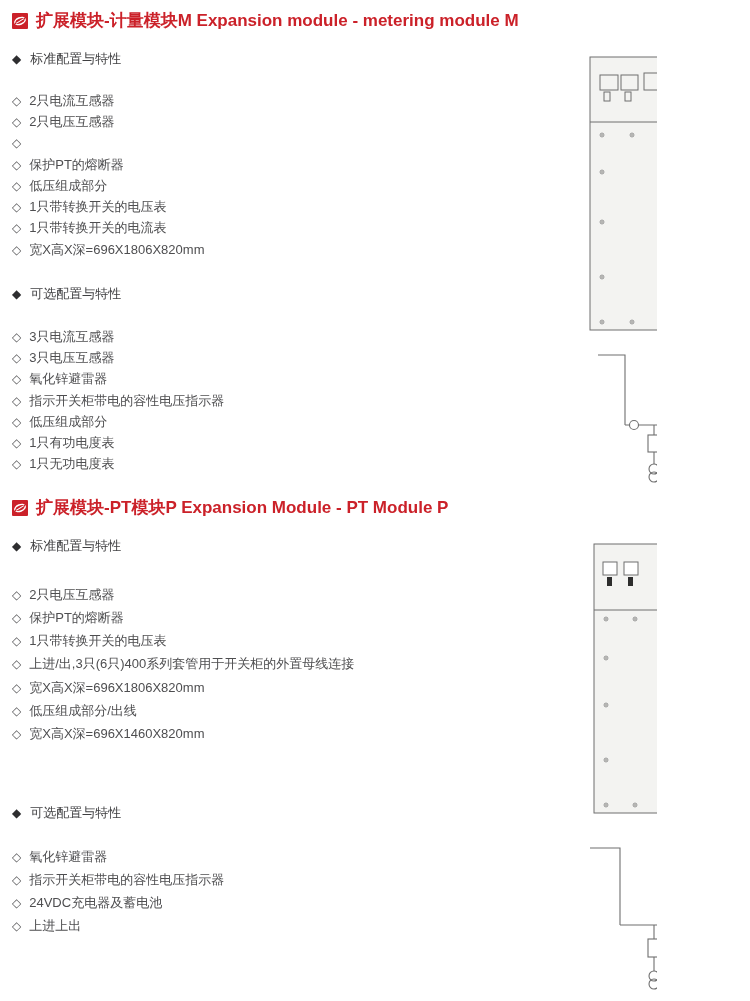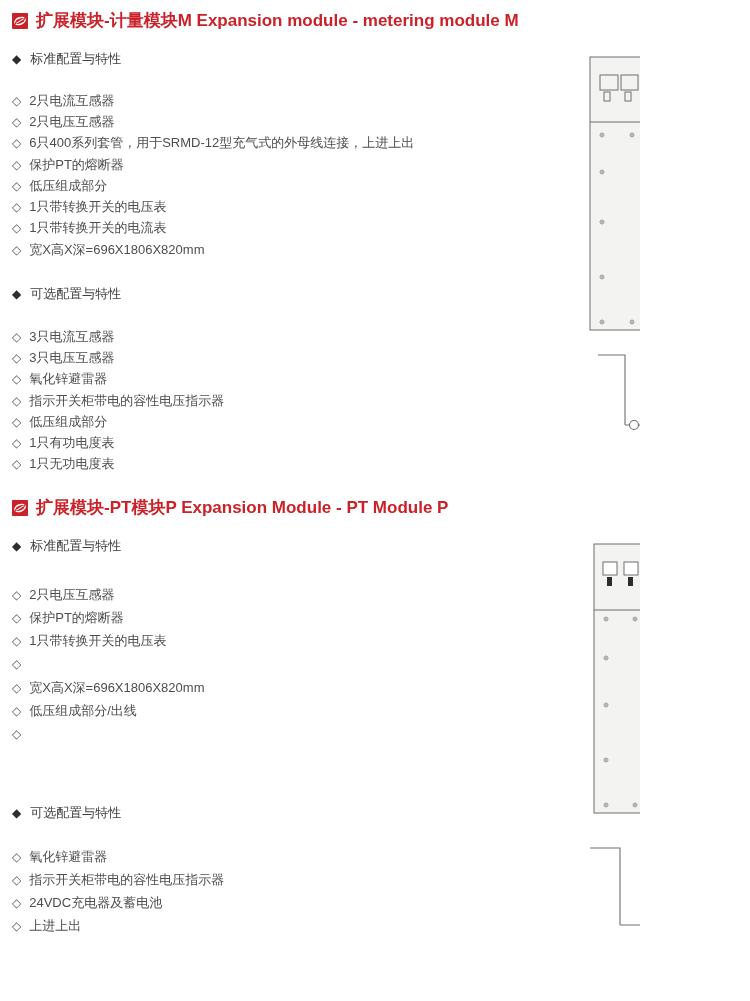--- a/index.html
+++ b/index.html
@@ -3,20 +3,21 @@
 <meta charset="utf-8">
 <style>
   html,body{margin:0;padding:0;background:#ffffff;}
   .page{
     position:relative;
     width:640px;height:1001px;
     background:#ffffff;
     font-family:"Liberation Sans","DejaVu Sans",sans-serif;
     color:#4e4e50;
     overflow:hidden;
+    padding-left:17px;
   }
   .sec-header{
     position:absolute;left:12px;
     display:flex;align-items:center;gap:8px;
     color:#cb2129;font-weight:bold;font-size:17px;line-height:20px;
     white-space:nowrap;
   }
   .logo{width:16px;height:16px;flex:0 0 16px;display:block;}
   .group-heading{
     position:absolute;left:12px;
@@ -56,21 +57,20 @@
     <div class="item">
         <span class="b">◇</span>
         <span>2只电流互感器</span>
       </div>
     <div class="item">
         <span class="b">◇</span>
         <span>2只电压互感器</span>
       </div>
     <div class="item">
         <span class="b">◇</span>
-        <span>6只400系列套管，用于SRMD-12型充气式的外母线连接，上进上出</span>
       </div>
     <div class="item">
         <span class="b">◇</span>
         <span>保护PT的熔断器</span>
       </div>
     <div class="item">
         <span class="b">◇</span>
         <span>低压组成部分</span>
       </div>
     <div class="item">
@@ -144,31 +144,33 @@
     <div class="item">
         <span class="b">◇</span>
         <span>保护PT的熔断器</span>
       </div>
     <div class="item">
         <span class="b">◇</span>
         <span>1只带转换开关的电压表</span>
       </div>
     <div class="item">
         <span class="b">◇</span>
+        <span>上进/出,3只(6只)400系列套管用于开关柜的外置母线连接</span>
       </div>
     <div class="item">
         <span class="b">◇</span>
         <span>宽X高X深=696X1806X820mm</span>
       </div>
     <div class="item">
         <span class="b">◇</span>
         <span>低压组成部分/出线</span>
       </div>
     <div class="item">
         <span class="b">◇</span>
+        <span>宽X高X深=696X1460X820mm</span>
       </div>
   </div>
 
   <div class="group-heading" style="top:806px;">
     <span class="b">◆</span>
     <span>可选配置与特性</span>
   </div>
   <div class="list lh23" style="top:845px;">
     <div class="item">
         <span class="b">◇</span>

